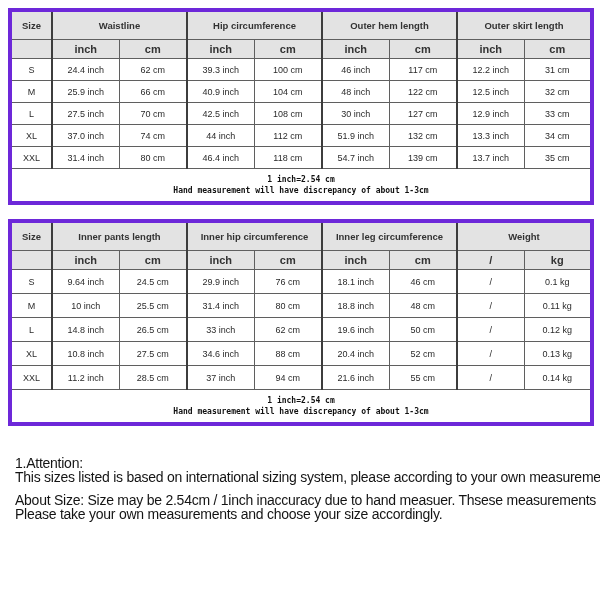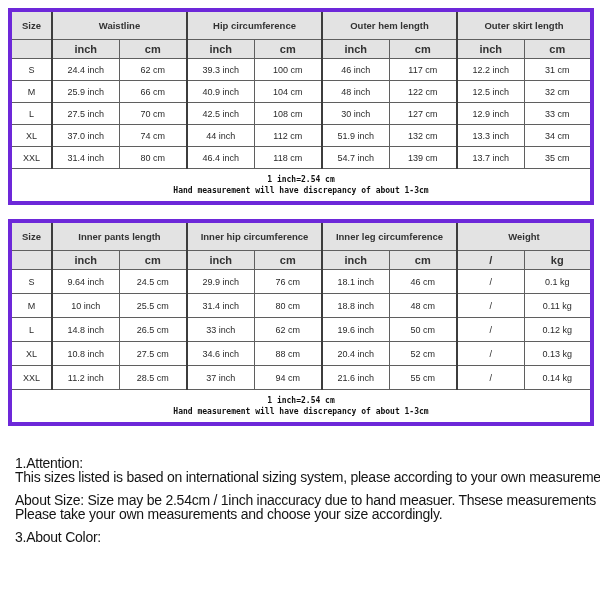--- a/index.html
+++ b/index.html
@@ -232,17 +232,16 @@
   <div class="notes">
     <div class="note">
       <div>1.Attention:</div>
       <div>This sizes listed is based on international sizing system, please according to your own measurements and dressing habits to choose your suitable size.</div>
     </div>
     <div class="note">
       <div>About Size: Size may be 2.54cm / 1inch inaccuracy due to hand measuer. Thsese measurements are meant as a guide to help you select the correct size.</div>
       <div>Please take your own measurements and choose your size accordingly.</div>
     </div>
     <div class="note">
-      <div>3.About Color:</div>
     </div>
   </div>
 
 </div>
 
 </body></html>

